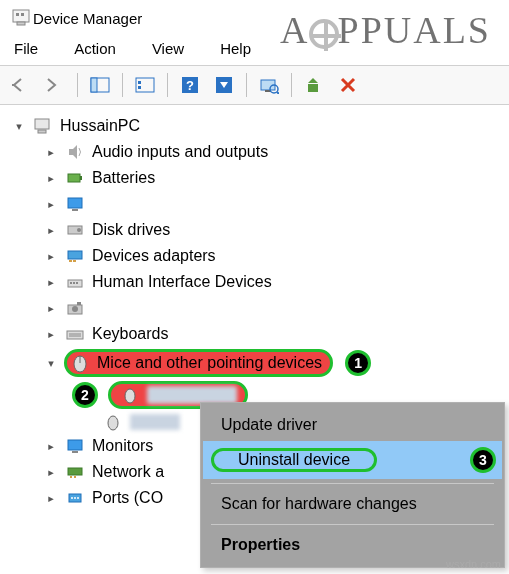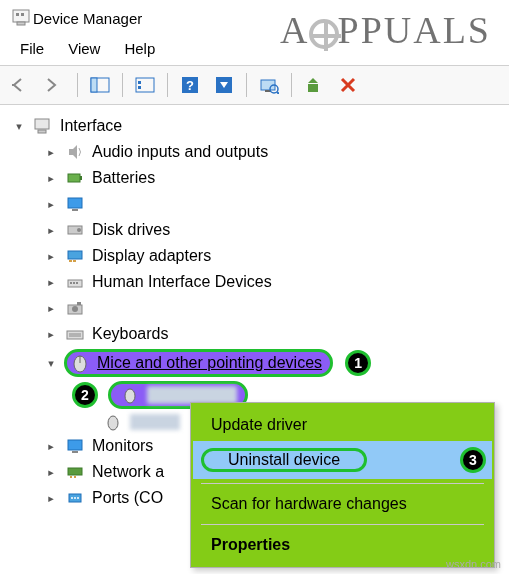--- a/index.html
+++ b/index.html
@@ -16,22 +16,22 @@
     .titlebar {
       display: flex;
       align-items: center;
       padding: 8px 10px 4px;
       gap: 1px;
     }
     .titlebar svg { flex-shrink: 0; }
     .title-text { font-size: 15px; }
     .menubar {
       display: flex;
-      gap: 4px;
-      padding: 6px 10px;
+      gap: 16px;
+      padding: 6px 4px;
     }
     .menu-item {
       padding: 2px 10px;
       font-size: 15px;
       cursor: default;
     }
     .toolbar {
       display: flex;
       align-items: center;
       gap: 4px;
@@ -74,22 +74,21 @@
       font-size: 11px;
     }
     .ico { width: 22px; display:inline-flex; justify-content:center; }
     .indent-1 { padding-left: 6px; }
     .indent-2 { padding-left: 38px; }
     .indent-3 { padding-left: 66px; }
     .highlight-green {
       border: 3px solid #1fbf2f;
       border-radius: 14px;
       padding: 0 8px 0 2px;
-      background: #8b5cf6;
-      text-decoration: underline;
+      background: #ef4444;
     }
     .step-badge {
       width: 26px;
       height: 26px;
       border-radius: 50%;
       background: #000;
       border: 3px solid #1fbf2f;
       color: #fff;
       font-weight: bold;
       display: inline-flex;
@@ -106,24 +105,24 @@
     }
     .blurbox-sm {
       background: #c9d4e1;
       width: 50px;
       height: 16px;
       filter: blur(2px);
       display:inline-block;
     }
     .context-menu {
       position: absolute;
-      left: 190px;
+      left: 200px;
       top: 402px;
       width: 305px;
-      background: #84cc16;
+      background: #a3a3a3;
       border: 1px solid #b0b0b0;
       box-shadow: 3px 3px 6px rgba(0,0,0,0.2);
       padding: 6px 2px;
     }
     .ctx-item {
       padding: 7px 18px;
       font-size: 16px;
       position: relative;
     }
     .ctx-item.selected {
@@ -195,20 +194,21 @@
         <rect x="5" y="5" width="3" height="3" fill="#888"></rect>
         <rect x="10" y="5" width="3" height="3" fill="#888"></rect>
         <rect x="6" y="14" width="8" height="3" fill="#ccc" stroke="#888"></rect>
       </svg>
   </span>
   <span class="title-text">Device Manager</span>
 </div>
 
 <div class="menubar">
   <span class="menu-item">File</span>
+  <span class="menu-item">Action</span>
   <span class="menu-item">View</span>
   <span class="menu-item">Help</span>
 </div>
 
 <div class="toolbar">
   <div class="tb-btn">
     <svg width="18" height="14">
         <path d="M9 1 L2 7 L9 13 M2 7 H0" stroke="#888" stroke-width="2" fill="none"></path>
       </svg>
   </div>
@@ -271,21 +271,21 @@
 <div class="tree">
 
   <div class="tree-row indent-1">
     <span class="chev">▾</span>
     <span class="ico">
       <svg width="20" height="18">
           <rect x="2" y="2" width="14" height="10" fill="#e8e8e8" stroke="#888"></rect>
           <rect x="5" y="13" width="8" height="3" fill="#ccc" stroke="#888"></rect>
         </svg>
     </span>
-    <span>Interface</span>
+    <span>HussainPC</span>
   </div>
 
   <div class="tree-row indent-2">
     <span class="chev">▸</span>
     <span class="ico">
         <svg width="18" height="18">
           <path d="M3 6 L7 6 L11 2 L11 16 L7 12 L3 12 Z" fill="#aaa"></path>
           <path d="M13 5 Q16 9 13 13" stroke="#aaa" fill="none"></path>
         </svg>
       </span>
@@ -326,21 +326,21 @@
 
   <div class="tree-row indent-2">
     <span class="chev">▸</span>
     <span class="ico">
         <svg width="18" height="18">
           <rect x="2" y="4" width="14" height="8" fill="#4aa3df" stroke="#1e6fb8"></rect>
           <rect x="3" y="13" width="3" height="2" fill="#d4a048"></rect>
           <rect x="7" y="13" width="3" height="2" fill="#d4a048"></rect>
         </svg>
       </span>
-    <span>Display adapters</span>
+    <span>Devices adapters</span>
   </div>
 
   <div class="tree-row indent-2">
     <span class="chev">▸</span>
     <span class="ico">
         <svg width="18" height="18">
           <rect x="2" y="7" width="14" height="7" fill="#ddd" stroke="#888"></rect>
           <rect x="4" y="9" width="2" height="2" fill="#888"></rect>
           <rect x="7" y="9" width="2" height="2" fill="#888"></rect>
           <rect x="10" y="9" width="2" height="2" fill="#888"></rect>

